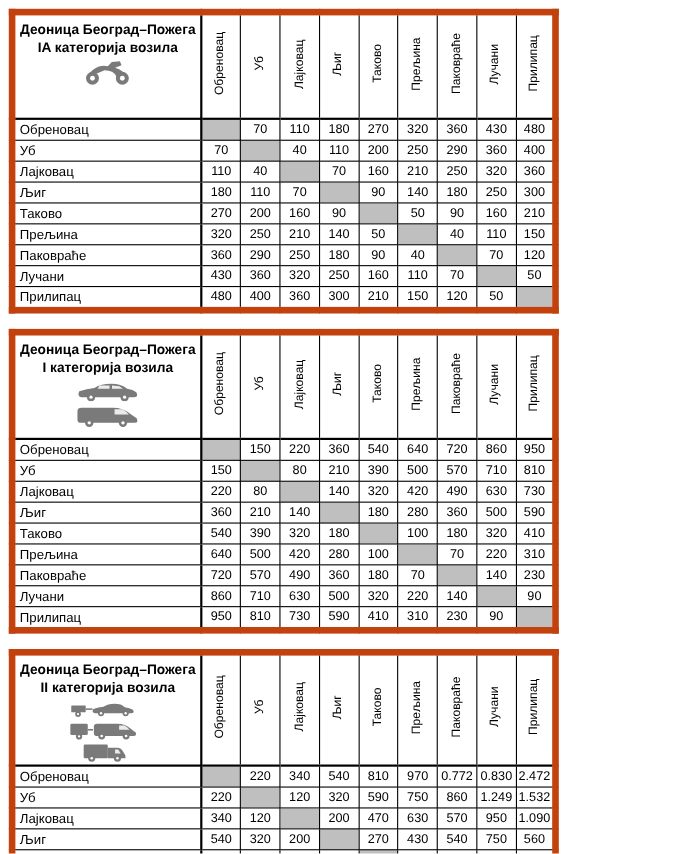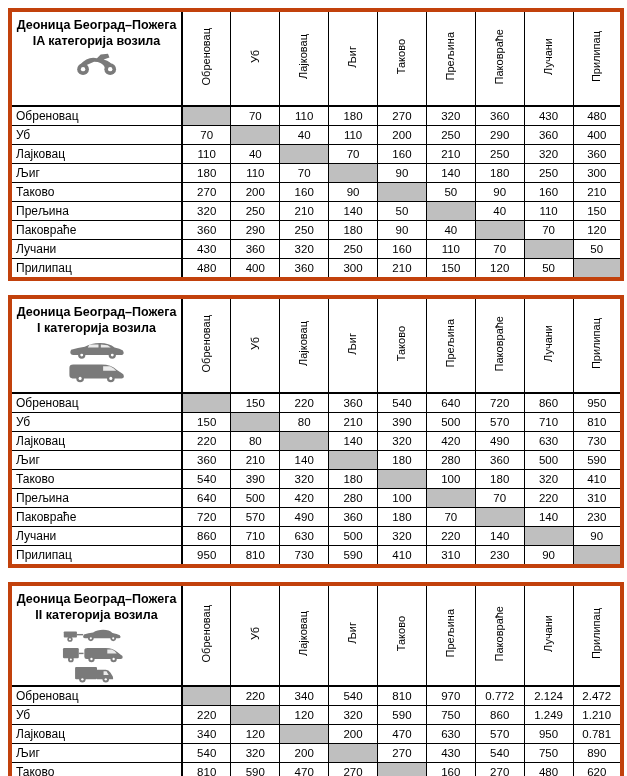--- a/index.html
+++ b/index.html
@@ -1,18 +1,18 @@
 <!DOCTYPE html>
 <html><head>
 <meta charset="utf-8">
 <style>
   html,body{margin:0;padding:0;background:#ffffff;}
   body{width:627px;height:776px;font-family:"Liberation Sans",sans-serif;color:#000;overflow:hidden;}
   .page{padding:8px 8px 0 8px;}
-  table.price-table{border-collapse:collapse;table-layout:fixed;width:616px;margin:0 0 14px 0;border:4px solid #c2410c;}
+  table.price-table{border-collapse:collapse;table-layout:fixed;width:500px;margin:0 0 14px 0;border:6px solid #c2410c;}
   table.price-table td{border:1px solid #000;overflow:hidden;}
   col.label-col{width:172px;}
   .price-table td:first-child{border-right:2px solid #000;}
   tr.header-row td{border-bottom:2px solid #000;height:86px;}
   td.title-cell{vertical-align:top;text-align:center;padding:5px 2px 2px 2px;}
   .t1,.t2{font-weight:bold;font-size:12.5px;line-height:1.3;}
   .icons{margin-top:2px;display:flex;flex-direction:column;align-items:center;gap:1px;}
   .vicon{display:block;line-height:0;}
   td.station-cell{text-align:center;vertical-align:middle;padding:2px 0;}
   .vert{writing-mode:vertical-rl;transform:rotate(180deg);display:inline-block;font-size:11px;line-height:1.05;white-space:nowrap;}
@@ -408,58 +408,58 @@
           </tr>
           <tr>
             <td class="row-label">Обреновац</td>
             <td class="num diag"></td>
             <td class="num">220</td>
             <td class="num">340</td>
             <td class="num">540</td>
             <td class="num">810</td>
             <td class="num">970</td>
             <td class="num">0.772</td>
-            <td class="num">2.124</td>
+            <td class="num">0.830</td>
             <td class="num">2.472</td>
           </tr>
           <tr>
             <td class="row-label">Уб</td>
             <td class="num">220</td>
             <td class="num diag"></td>
             <td class="num">120</td>
             <td class="num">320</td>
             <td class="num">590</td>
             <td class="num">750</td>
             <td class="num">860</td>
             <td class="num">1.249</td>
-            <td class="num">1.210</td>
+            <td class="num">1.532</td>
           </tr>
           <tr>
             <td class="row-label">Лајковац</td>
             <td class="num">340</td>
             <td class="num">120</td>
             <td class="num diag"></td>
             <td class="num">200</td>
             <td class="num">470</td>
             <td class="num">630</td>
             <td class="num">570</td>
             <td class="num">950</td>
-            <td class="num">0.781</td>
+            <td class="num">1.090</td>
           </tr>
           <tr>
             <td class="row-label">Љиг</td>
             <td class="num">540</td>
             <td class="num">320</td>
             <td class="num">200</td>
             <td class="num diag"></td>
             <td class="num">270</td>
             <td class="num">430</td>
             <td class="num">540</td>
             <td class="num">750</td>
-            <td class="num">890</td>
+            <td class="num">560</td>
           </tr>
           <tr>
             <td class="row-label">Таково</td>
             <td class="num">810</td>
             <td class="num">590</td>
             <td class="num">470</td>
             <td class="num">270</td>
             <td class="num diag"></td>
             <td class="num">160</td>
             <td class="num">270</td>

